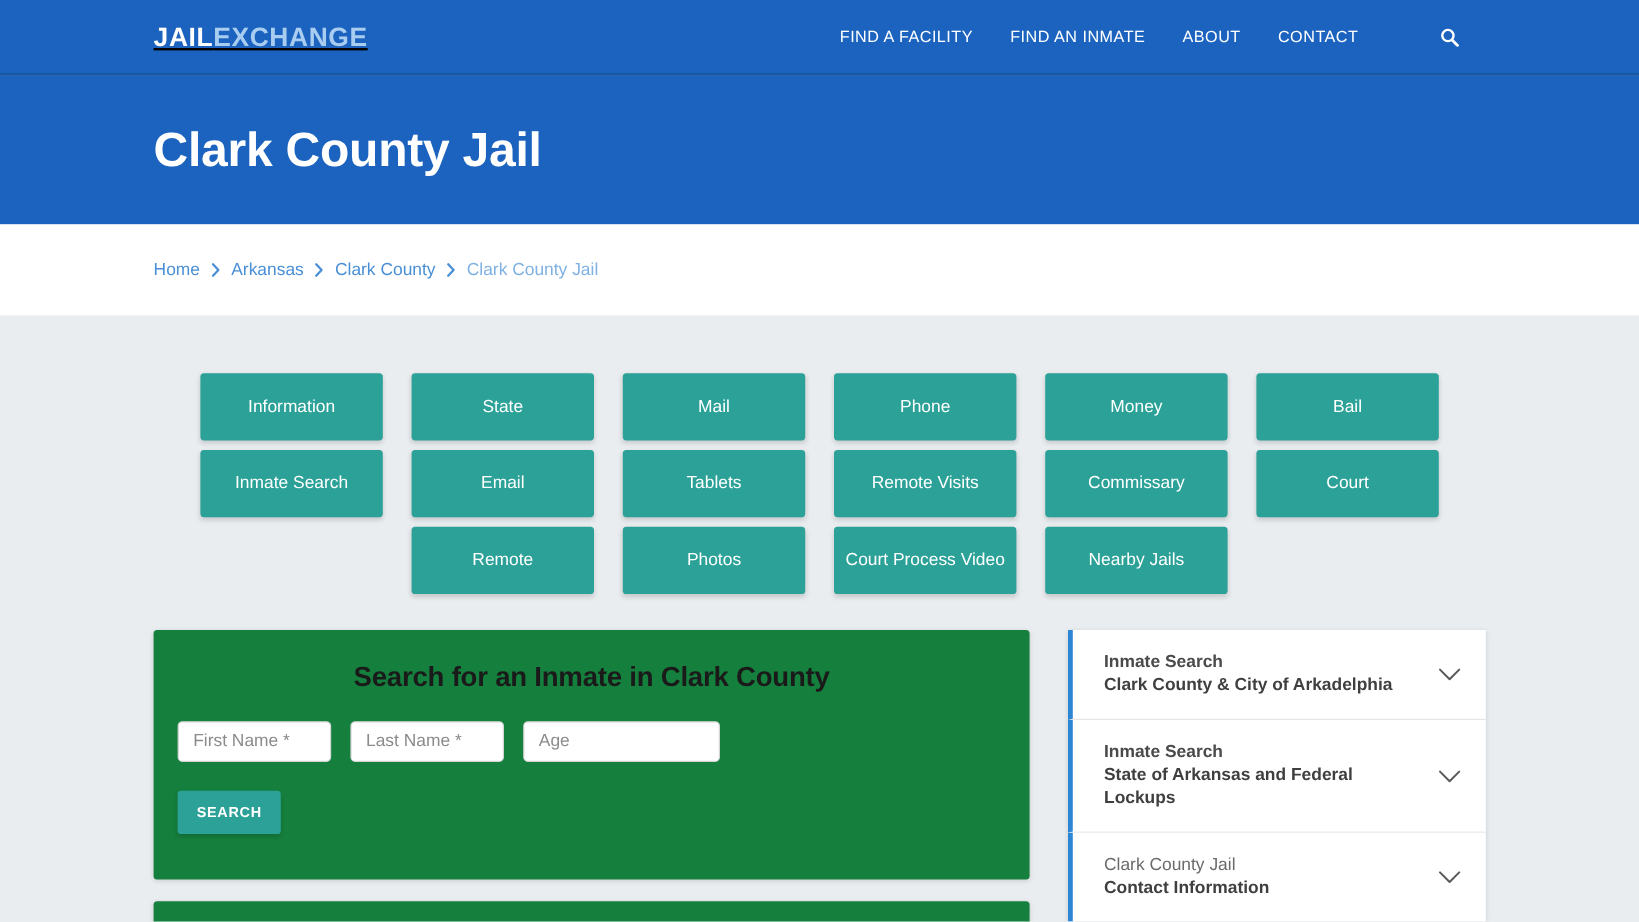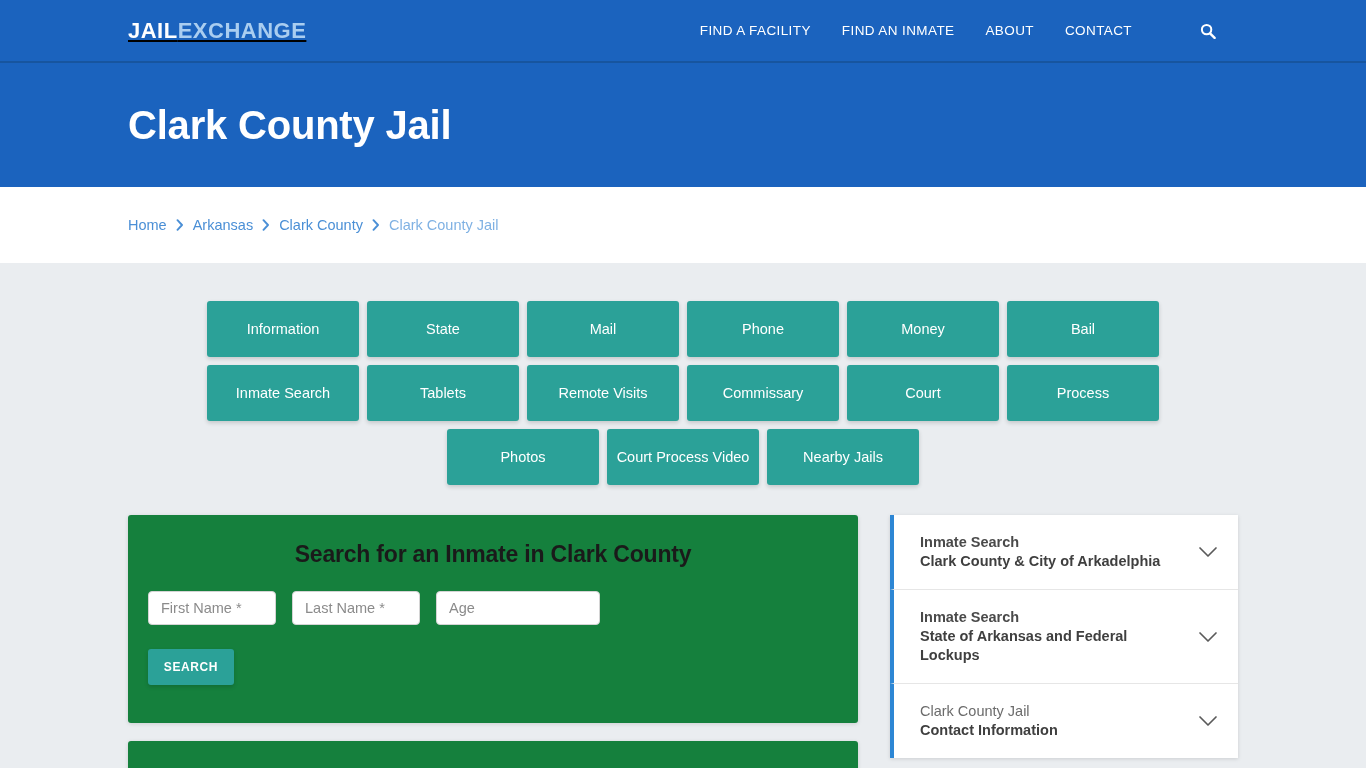--- a/index.html
+++ b/index.html
@@ -104,25 +104,25 @@
 
   
   .page {
     background: #eaedf0;
     padding-top: 32px;
   }
 
   
   .btn-grid {
     width: 1100px;
-    margin: 6px auto;
+    margin: 16px auto;
     display: flex;
     flex-wrap: wrap;
     justify-content: center;
-    gap: 8px 8px;
+    gap: 8px 24px;
   }
   .tbtn {
     width: 152px;
     height: 56px;
     background: #2ba198;
     color: #ffffff;
     font-size: 14.5px;
     border: none;
     border-radius: 3px;
     box-shadow: 0 2px 4px rgba(0,0,0,0.16);
@@ -291,25 +291,26 @@
 <div class="page">
 
   <div class="btn-grid">
     <button class="tbtn">Information</button>
     <button class="tbtn">State</button>
     <button class="tbtn">Mail</button>
     <button class="tbtn">Phone</button>
     <button class="tbtn">Money</button>
     <button class="tbtn">Bail</button>
     <button class="tbtn">Inmate Search</button>
+    <button class="tbtn">Email</button>
     <button class="tbtn">Tablets</button>
     <button class="tbtn">Remote Visits</button>
     <button class="tbtn">Commissary</button>
     <button class="tbtn">Court</button>
-    <button class="tbtn">Process</button>
+    <button class="tbtn">Remote</button>
     <button class="tbtn">Photos</button>
     <button class="tbtn">Court Process Video</button>
     <button class="tbtn">Nearby Jails</button>
   </div>
 
   <div class="content">
 
     <div class="col-main">
 
       <div class="card search-card">

